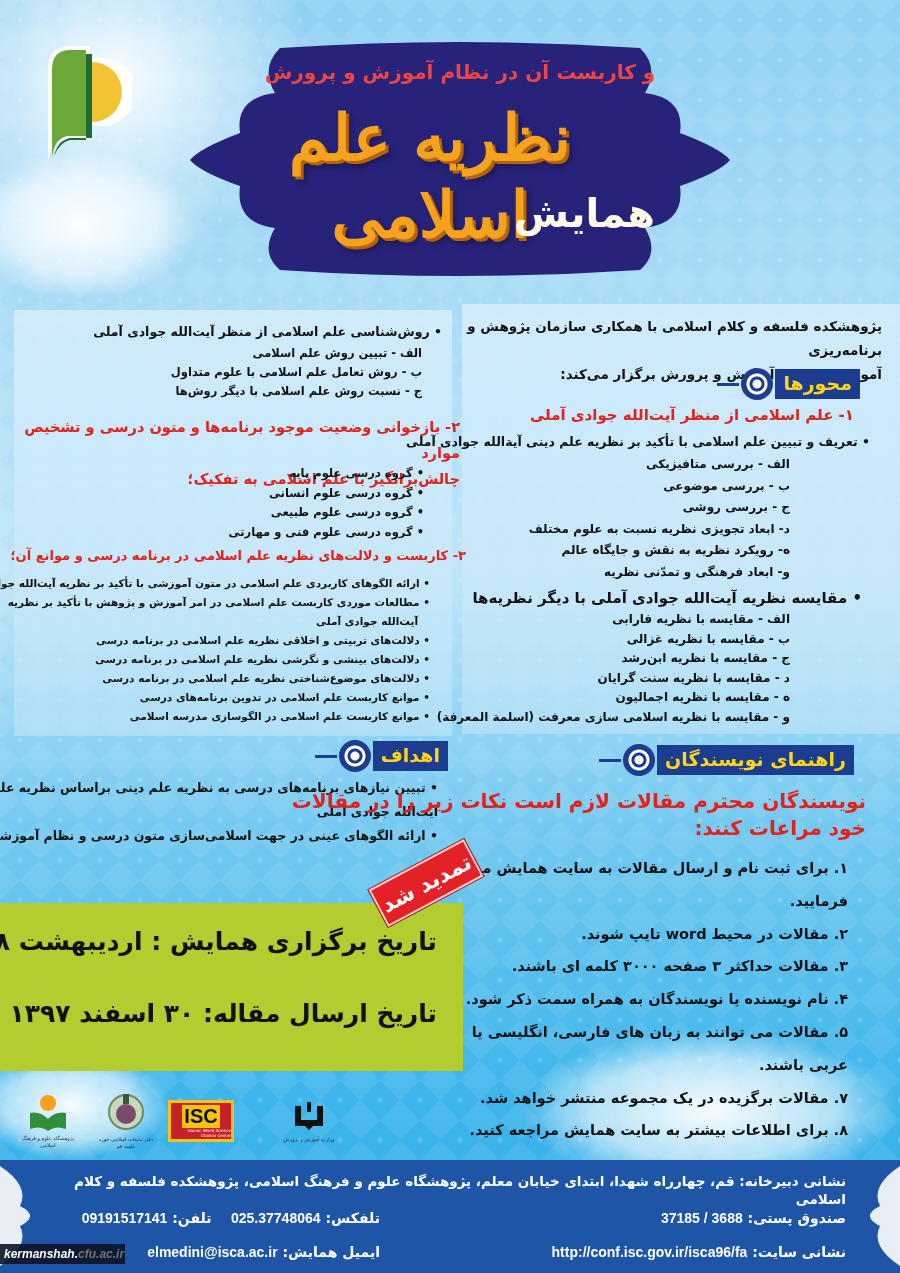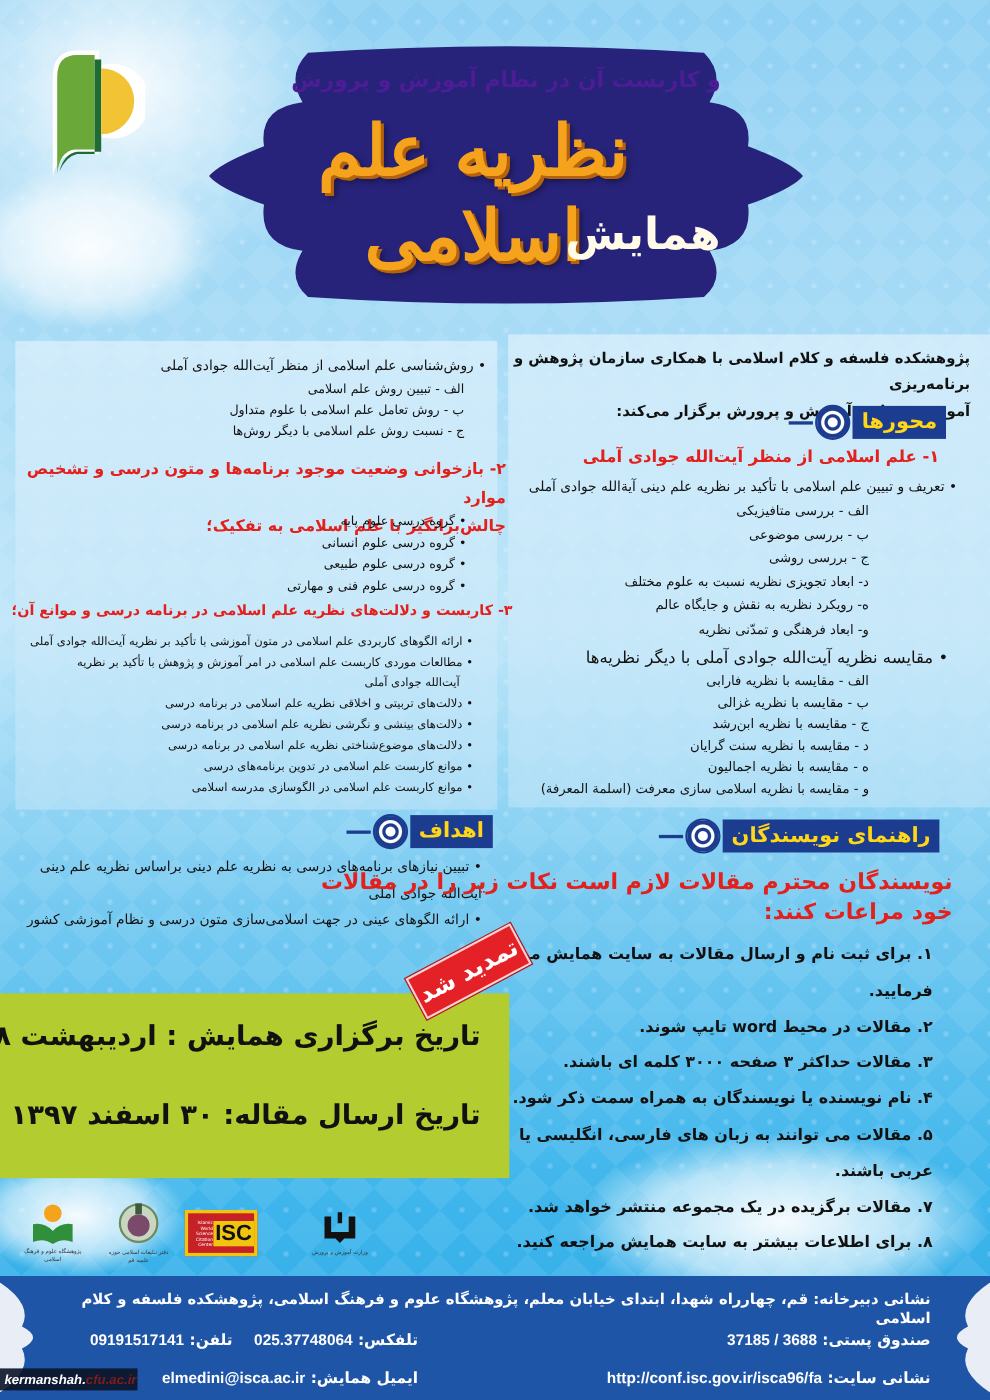--- a/index.html
+++ b/index.html
@@ -27,21 +27,21 @@
 
   
   .banner {
     position:absolute; left:190px; top:38px; width:540px; height:240px;
   }
   .banner-shape {
     position:absolute; inset:0;
   }
   .banner-sub {
     position:absolute; top:22px; left:0; right:0; text-align:center;
-    color:#4c1d95; font-size:20px; font-weight:bold;
+    color:#ef4444; font-size:20px; font-weight:bold;
     font-family: "DejaVu Sans", sans-serif;
   }
   .banner-title {
     position:absolute; top:62px; left:60px; right:120px; text-align:center;
     color:#f5a21c; font-size:64px; font-weight:bold;
     font-family: "DejaVu Serif", serif;
     text-shadow: 3px 3px 0 #b5620c, 5px 5px 6px rgba(0,0,0,0.35);
     line-height: 1.2;
   }
   .banner-word {
@@ -66,21 +66,21 @@
     padding:1px 8px 3px 8px; line-height:26px;
   }
   .section-head .rosette {
     width:32px; height:32px; border-radius:50%;
     background: radial-gradient(circle, #ffffff 0 4px, #1c3c8f 5px 7px, #ffffff 8px 10px, #1c3c8f 11px 14px, #ffffff 15px 16px);
     border:2px solid #1c3c8f;
   }
   .section-head .tail { width:22px; height:3px; background:#1c3c8f; }
 
   .red-head { position:absolute; color:#e3201b; font-weight:bold; text-align:right; }
-  .list { position:absolute; text-align:right; font-weight:normal; color:#111; }
+  .list { position:absolute; text-align:right; font-weight:bold; color:#111; }
   .list div { white-space:nowrap; }
   .bullet::before { content:"• "; }
 
   
   .green-box {
     position:absolute; left:0; top:903px; width:463px; height:168px;
     background:#b3cc2f;
   }
   .date-line {
     position:absolute; right:26px; color:#111; font-weight:900; font-size:25px; white-space:nowrap;
@@ -92,39 +92,39 @@
     transform: rotate(-28deg); transform-origin: center;
     border:2px solid #fbd2d2; outline:1px solid #b01519;
     display:flex; align-items:center; justify-content:center;
   }
 
   .guide-list { position:absolute; right:52px; top:852px; width:420px; text-align:right; font-weight:bold; color:#111; font-size:14.5px; line-height:32.8px; }
 
   
   .sponsors { position:absolute; left:18px; top:1088px; width:320px; height:66px; }
   .sp { position:absolute; top:0; height:66px; display:flex; flex-direction:column; align-items:center; justify-content:center; }
-  .isc { width:66px; height:42px; background:#c62127; border:3px solid #f1c40f; display:flex; align-items:center; justify-content:center; }
+  .isc { width:66px; height:42px; background:#c62127; border:3px solid #f1c40f; display:flex; flex-direction:column; align-items:center; justify-content:center; }
   .isc span.big { font-size:20px; font-weight:900; color:#111; font-family:"Liberation Sans", sans-serif; background:#f1c40f; padding:0 2px; }
   .isc span.small { font-size:4px; color:#fff; }
   .tiny { font-size:5px; color:#333; text-align:center; line-height:7px; margin-top:2px; }
 
   
   .footer {
     position:absolute; left:0; top:1160px; width:900px; height:113px;
     background:#1e55a6;
   }
   .footer .line { position:absolute; color:#fff; font-weight:bold; white-space:nowrap; font-size:14px; }
   .footer .ltr { direction:ltr; unicode-bidi:embed; font-family:"Liberation Sans", sans-serif; font-weight:bold; }
   .ornament { position:absolute; width:40px; height:100px; }
   .watermark {
     position:absolute; left:0; top:1244px; width:125px; height:20px; background:rgba(10,20,40,0.9);
     color:#fff; font-style:italic; font-weight:bold; font-size:12px; direction:ltr; padding-left:4px; line-height:20px;
     font-family:"Liberation Sans", sans-serif;
   }
-  .watermark .accent { color:#7f1d1d; }
+  .watermark .accent { color:#737373; }
 </style>
 </head>
 <body>
 
 <div class="sky-pattern"></div>
 <div class="sun-glow"></div>
 <div class="cloud" style="left:-40px;top:150px;width:240px;height:150px;"></div>
 <div class="cloud" style="left:520px;top:1030px;width:380px;height:160px;"></div>
 <div class="cloud" style="left:-30px;top:1050px;width:200px;height:110px;"></div>
 

